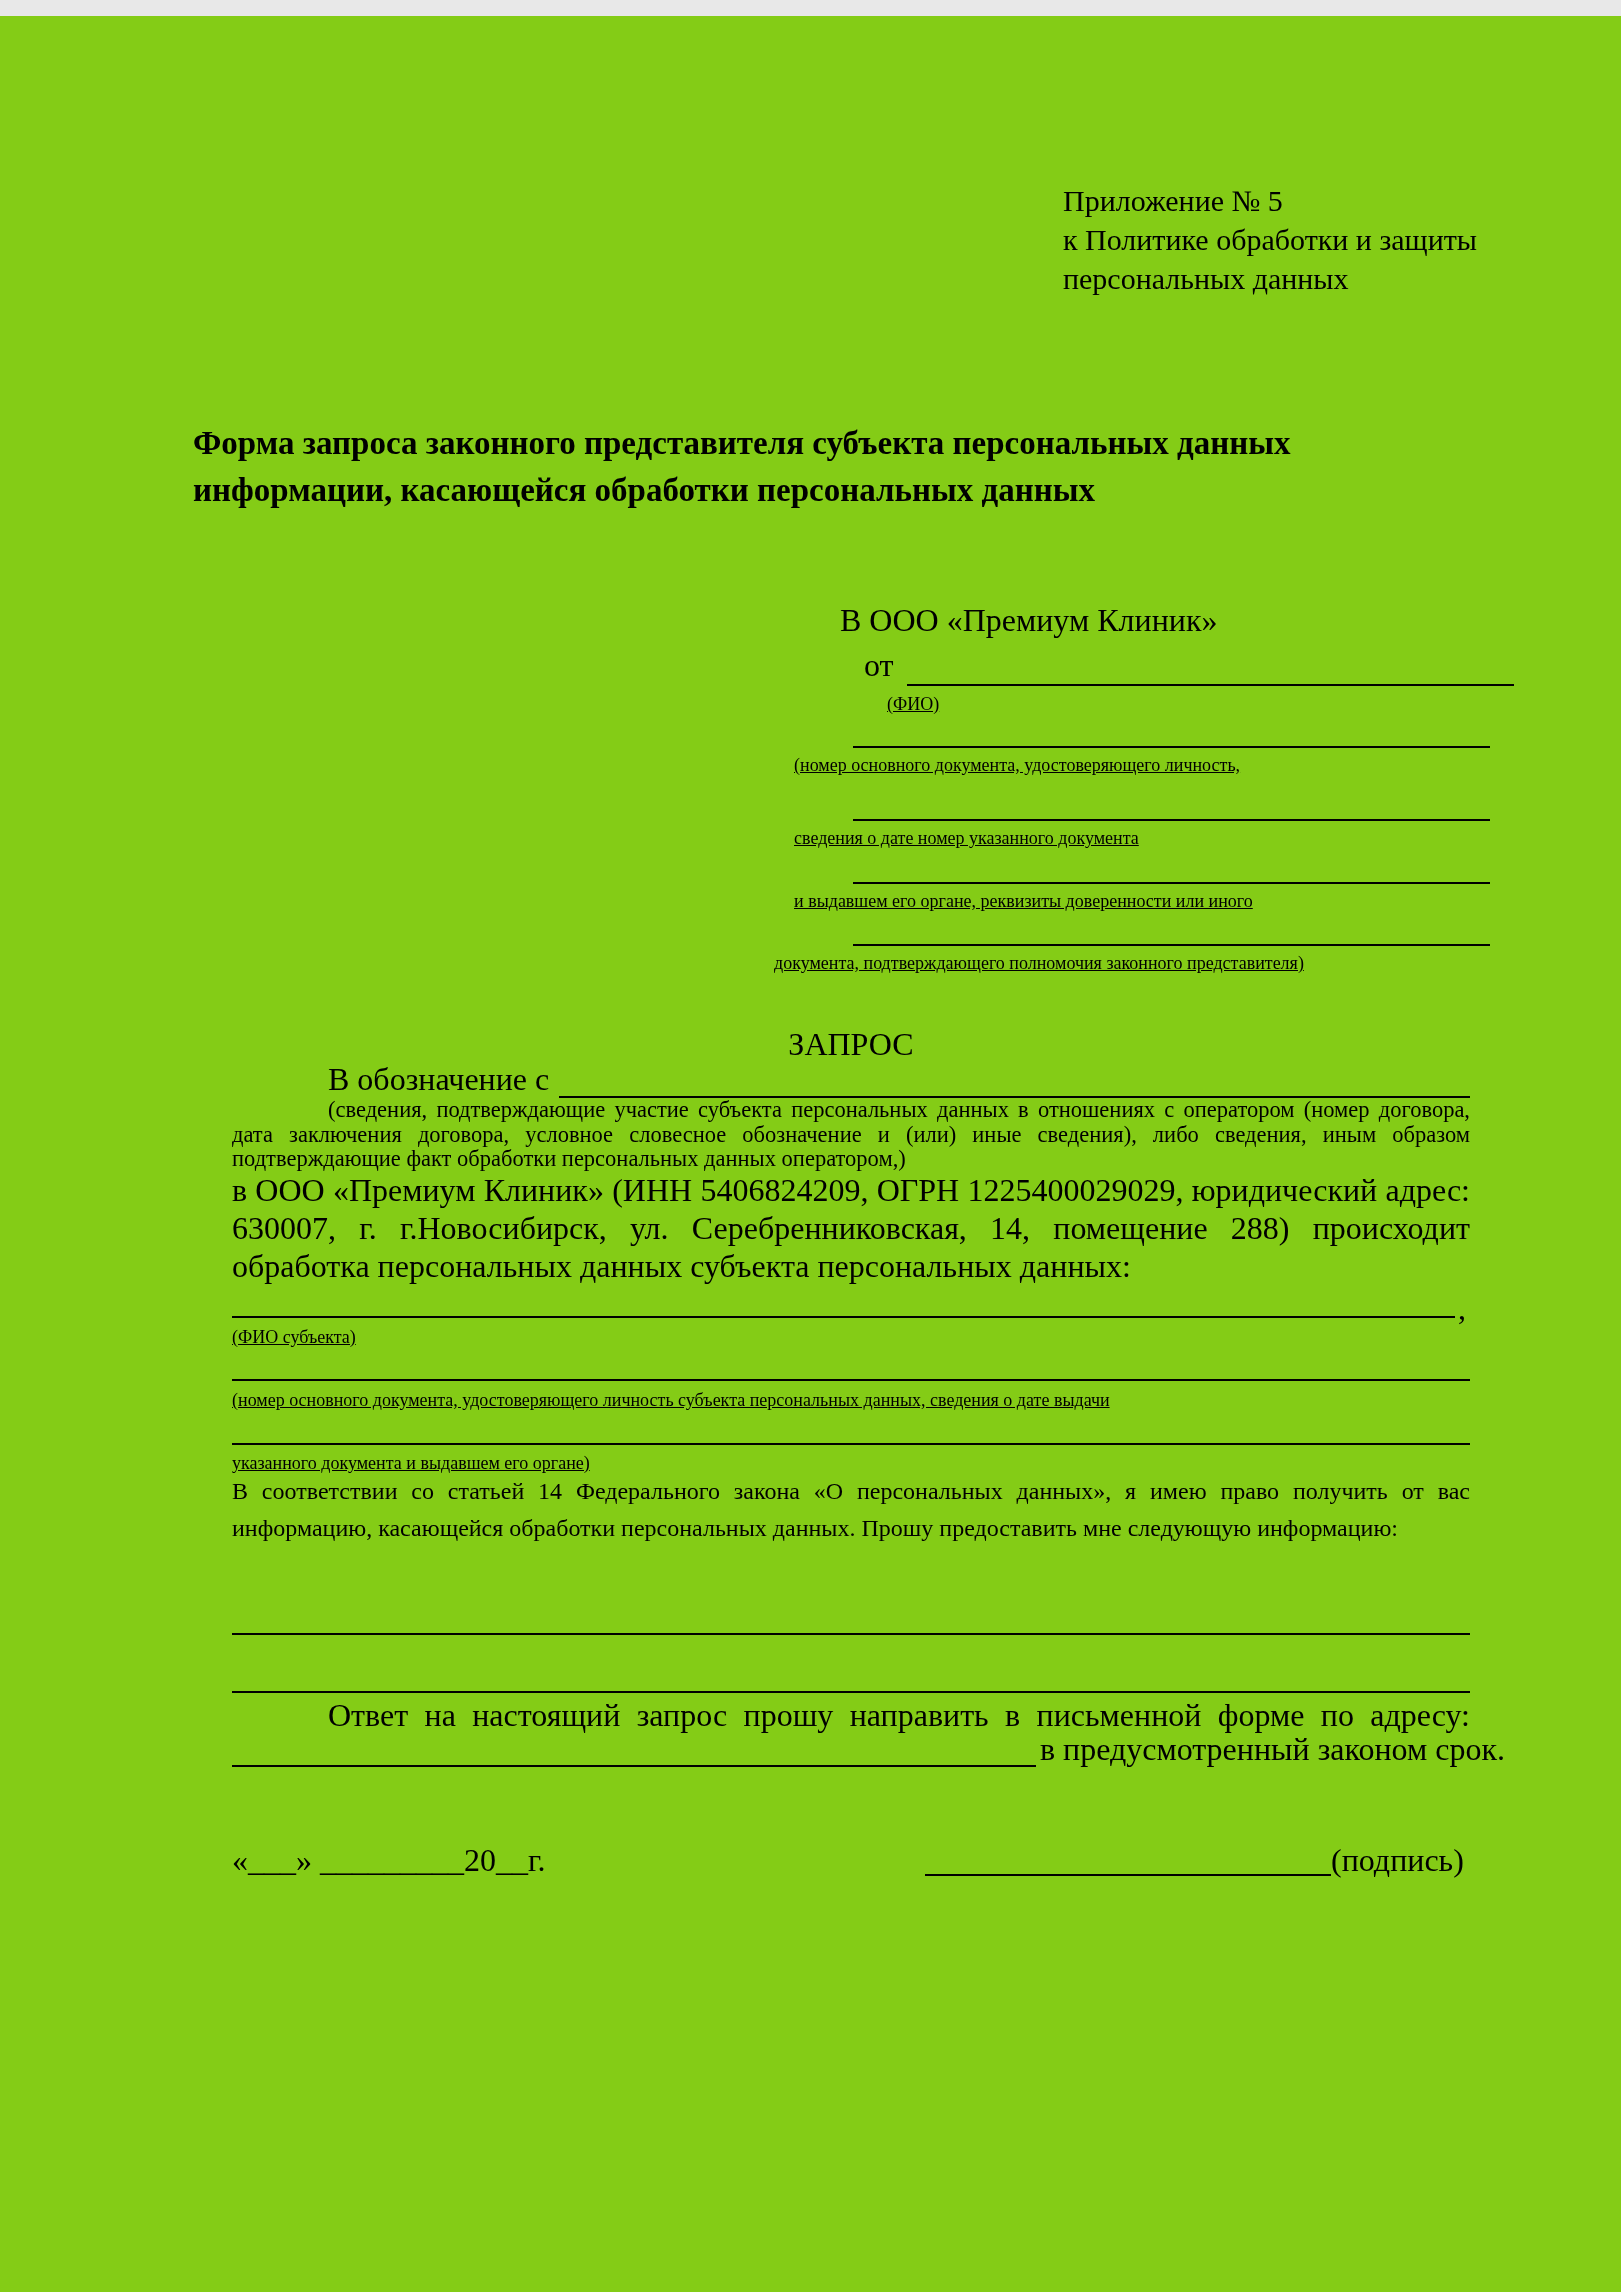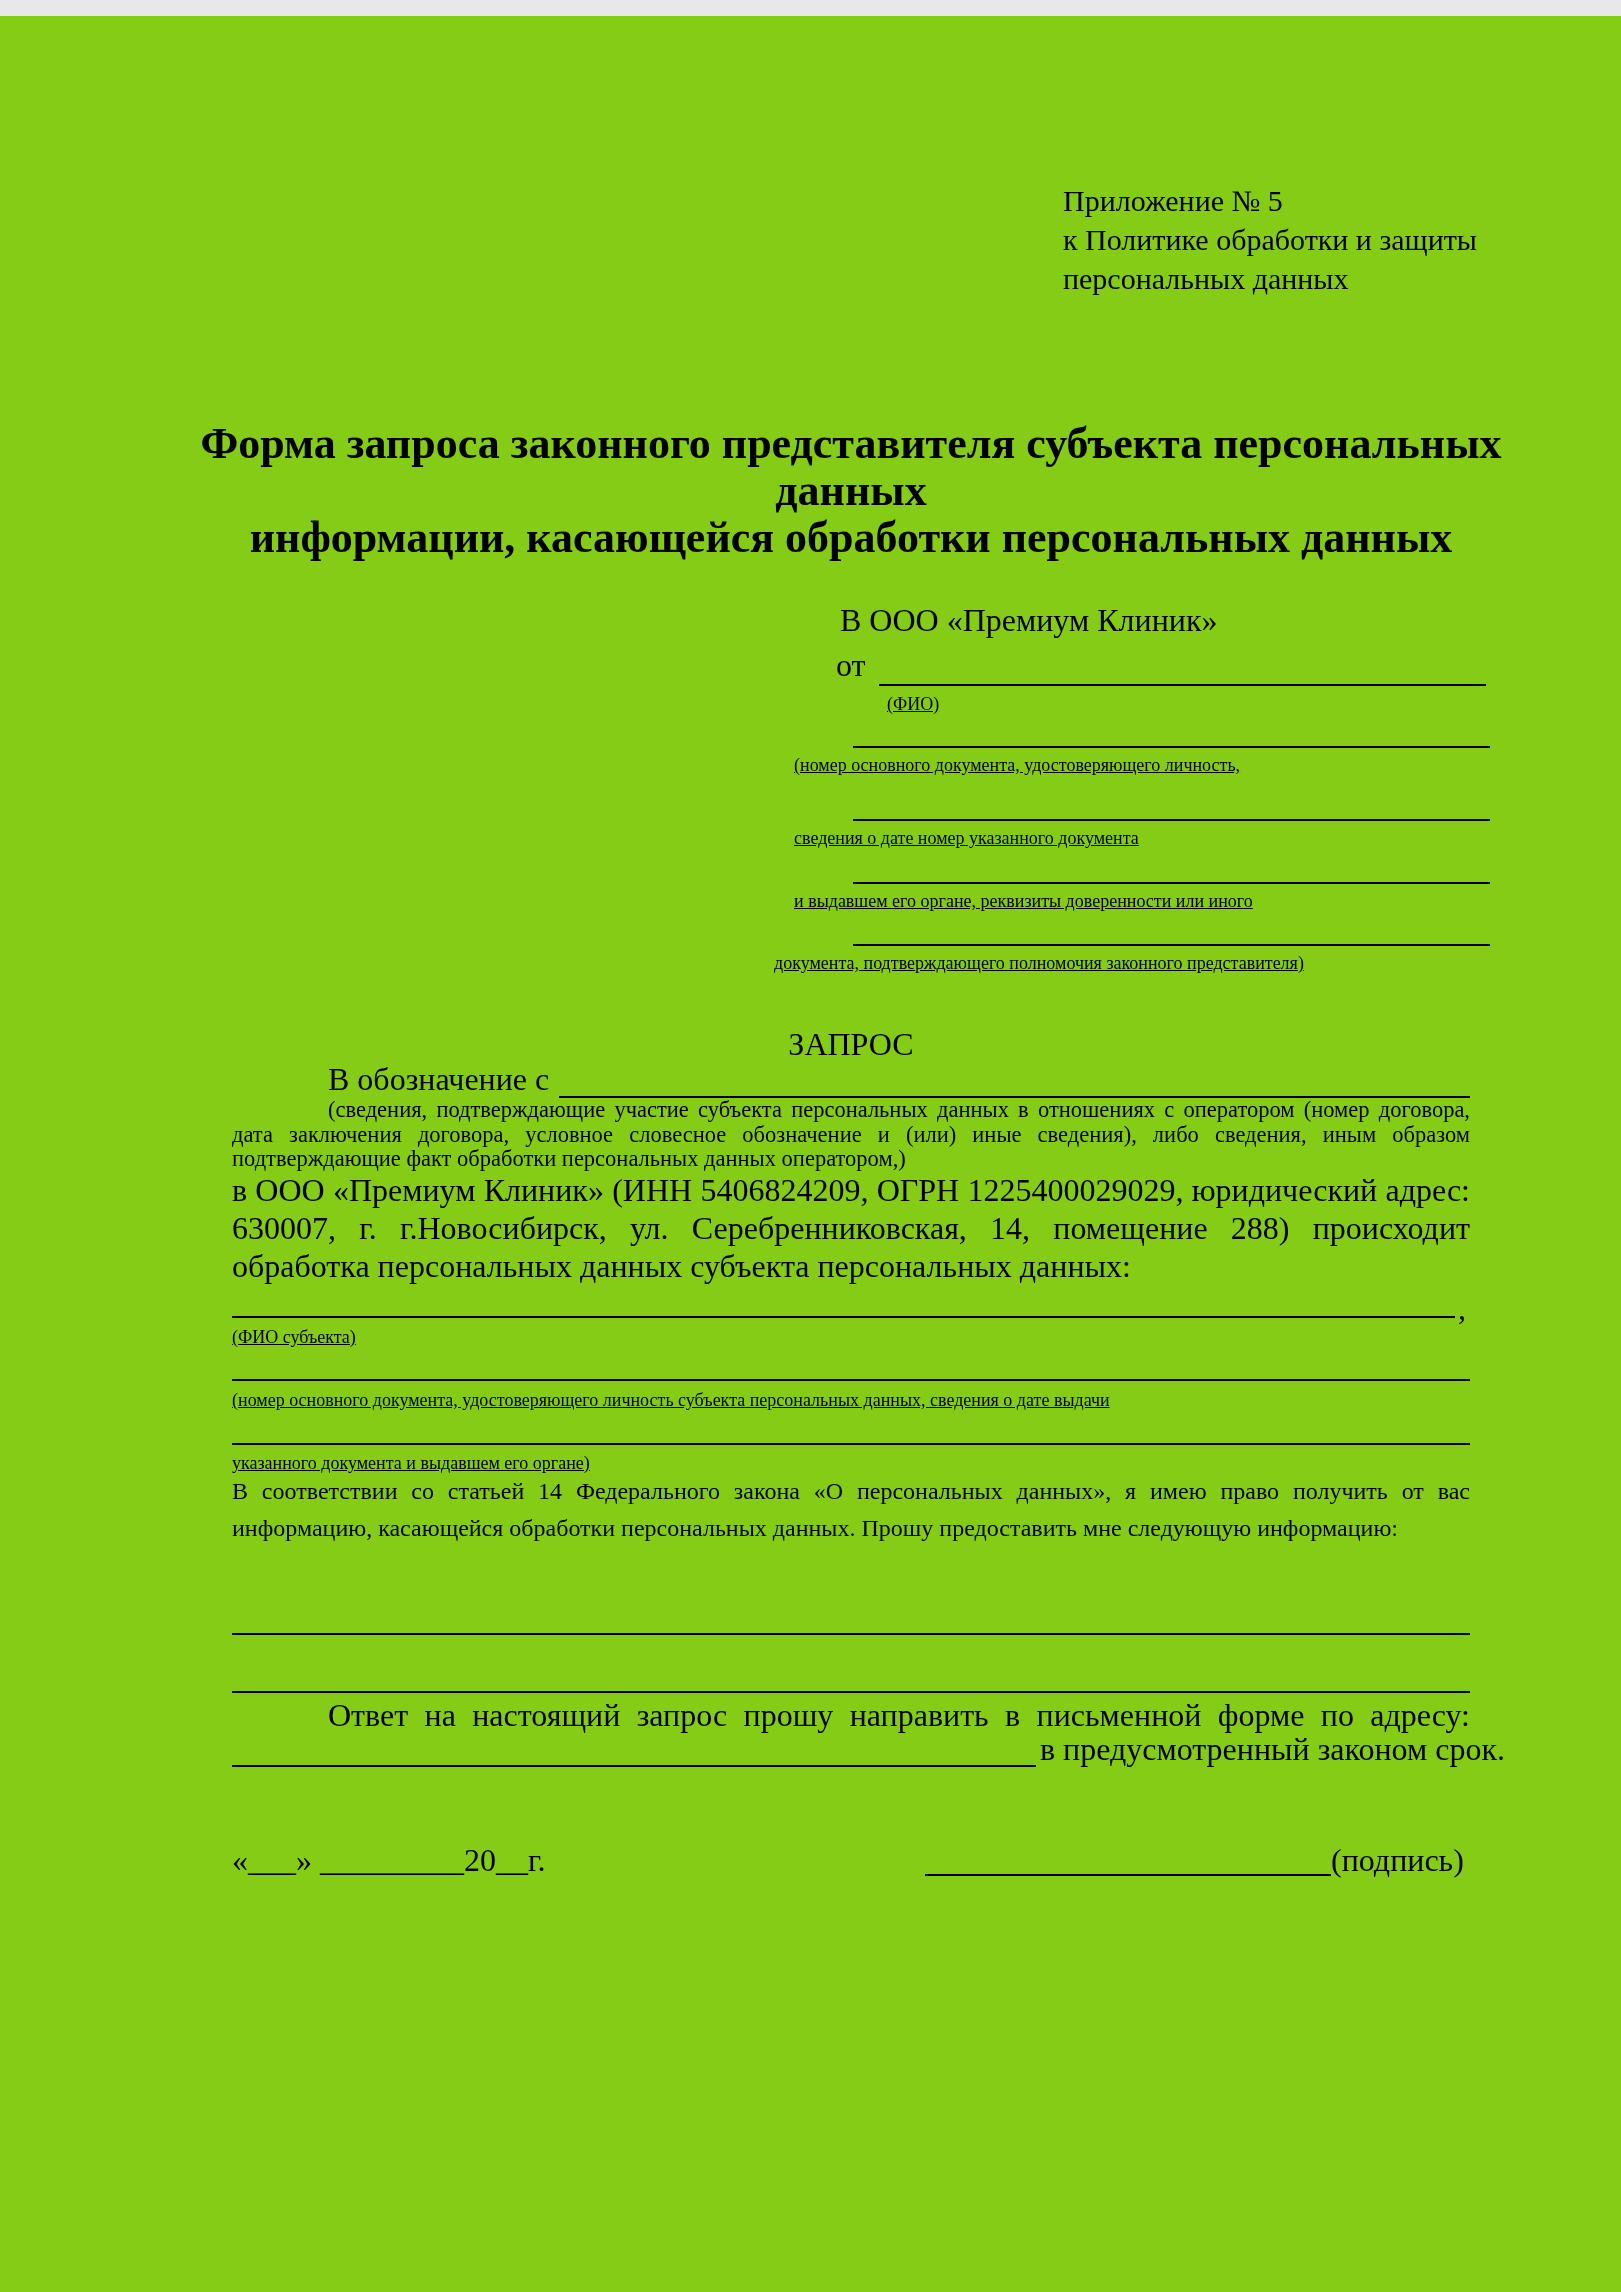--- a/index.html
+++ b/index.html
@@ -13,42 +13,42 @@
     overflow:hidden;
   }
   .abs{position:absolute;}
   .hr{position:absolute;height:0;border-top:2.9px solid #000;}
   .body-text{font-size:32px;line-height:37px;}
   .cap{font-size:18px;line-height:25.5px;text-align:left;text-decoration:underline;}
   .center{text-align:center;}
   .just{text-align:justify;}
   .fill{flex:1 1 auto;border-bottom:2.9px solid #000;}
   .flexrow{display:flex;align-items:stretch;}
-  .title{font-weight:bold;font-size:44px;line-height:47px;text-align:center;}
+  .title{font-weight:bold;font-size:33px;line-height:47px;text-align:left;}
   .header-block div{font-size:30px;line-height:39px;}
 </style>
 </head>
 <body>
 
 <div class="page">
 
   <div class="abs header-block" style="left:1063px;top:165px;">
     <div>Приложение № 5</div>
     <div>к Политике обработки и защиты</div>
     <div>персональных данных</div>
   </div>
 
   <div class="abs title" style="left:193px;top:404px;width:1316px;">
     <div>Форма запроса законного представителя субъекта персональных данных</div>
     <div>информации, касающейся обработки персональных данных</div>
   </div>
 
   <div class="abs body-text" style="left:840px;top:586px;">В ООО «Премиум Клиник»</div>
 
-  <div class="abs flexrow" style="left:836px;top:631px;width:650px;height:39px;">
+  <div class="abs flexrow" style="left:864px;top:631px;width:650px;height:39px;">
     <span class="body-text" style="padding-right:13.7px;">от</span>
     <span class="fill"></span>
   </div>
   <div class="abs cap" style="left:887px;top:676px;width:603px;">(ФИО)</div>
 
   <div class="hr" style="left:853px;top:730px;width:637px;"></div>
   <div class="abs cap" style="left:794px;top:737px;width:725px;">(номер основного документа, удостоверяющего личность,</div>
 
   <div class="hr" style="left:853px;top:803px;width:637px;"></div>
   <div class="abs cap" style="left:794px;top:810px;width:725px;">сведения о дате номер указанного документа</div>

